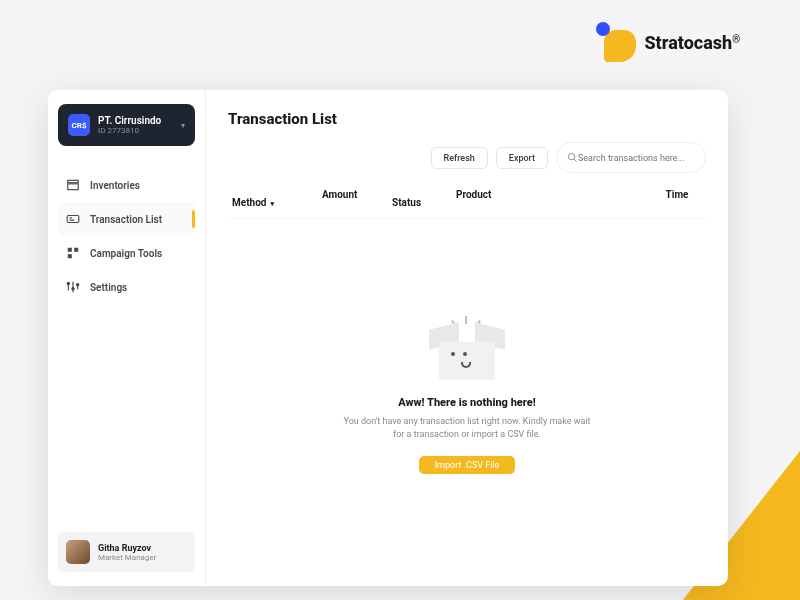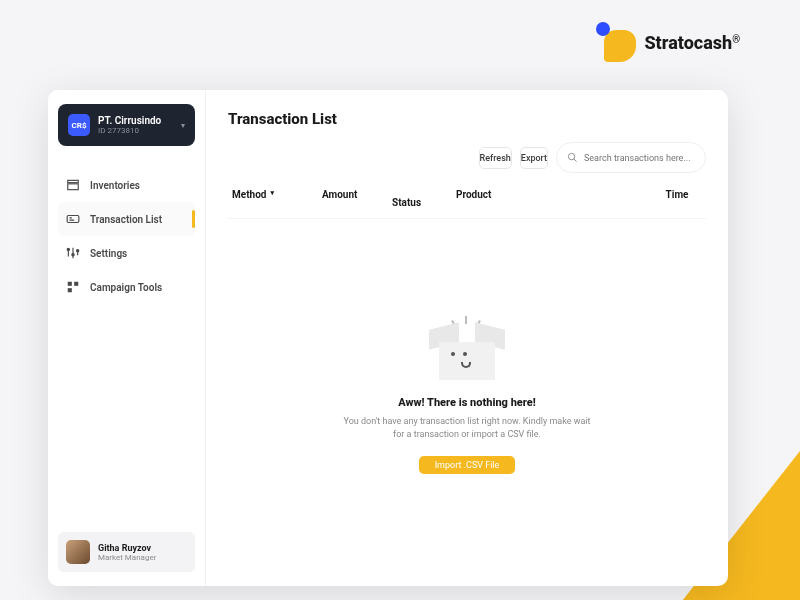--- a/index.html
+++ b/index.html
@@ -33,27 +33,27 @@
 
 .user-card { margin-top: auto; background: #f3f3f5; border-radius: 6px; padding: 8px; display: flex; align-items: center; gap: 8px; }
 .avatar { width: 24px; height: 24px; border-radius: 5px; background: linear-gradient(135deg,#c9a07a,#6b4a2e); }
 .user-name { font-size: 9px; font-weight: 700; color: #1a1a1a; }
 .user-role { font-size: 8px; color: #8a8a8a; }
 
 .main { flex: 1; padding: 20px 22px; display: flex; flex-direction: column; }
 .page-title { font-size: 15px; font-weight: 800; color: #1a1a1a; margin-bottom: 14px; }
 
 .toolbar { display: flex; justify-content: flex-end; align-items: center; gap: 8px; margin-bottom: 16px; }
-.btn-sm { background: #fff; border: 1px solid #e6e6e6; border-radius: 5px; padding: 5px 0; font-size: 9px; color: #3a3a3a; cursor: pointer; font-weight: 500; }
-.search-box { display: flex; align-items: center; gap: 6px; border: 1px solid #eee; border-radius: 16px; padding: 5px 10px; width: 150px; }
+.btn-sm { background: #fff; border: 1px solid #e6e6e6; border-radius: 5px; padding: 5px 12px; font-size: 9px; color: #3a3a3a; cursor: pointer; font-weight: 500; }
+.search-box { display: flex; align-items: center; border: 1px solid #eee; border-radius: 16px; padding: 5px 10px; width: 150px; }
 .search-box input { border: none; outline: none; font-size: 9px; flex: 1; color: #999; background: transparent; }
 .search-glass { color: #888; }
 
 .table-head { display: flex; font-size: 10px; font-weight: 700; color: #1a1a1a; padding: 0 4px 10px; border-bottom: 1px solid #f5f5f5; }
-.th-method { width: 90px; display:flex; align-items:flex-start; gap:4px; }
+.th-method { width: 90px; display:flex; align-items:flex-end; gap:4px; }
 .th-amount { width: 70px; }
 .th-status { width: 64px; margin-top: 8px; }
 .th-product { flex: 1; }
 .th-time { width: 50px; text-align: center; }
 .sort-caret { font-size: 7px; color:#1a1a1a; }
 
 .empty { flex: 1; display: flex; flex-direction: column; align-items: center; justify-content: center; text-align: center; padding-top: 10px; }
 .empty-illus { width: 76px; height: 60px; position: relative; margin-bottom: 14px; }
 .box-top-l, .box-top-r { position: absolute; width: 30px; height: 20px; background: #e8e8e8; top: 4px; }
 .box-top-l { left: 0; transform: skewY(-14deg); }
@@ -112,38 +112,38 @@
         <span class="nav-icon">
           <svg width="14" height="14" viewBox="0 0 24 24" fill="none" stroke="currentColor" stroke-width="2">
               <rect x="2" y="6" width="20" height="12" rx="2"></rect>
               <path d="M6 10h4M6 14h8"></path>
             </svg>
         </span>
         <span>Transaction List</span>
       </div>
       <div class="nav-item">
         <span class="nav-icon">
+          <svg width="14" height="14" viewBox="0 0 24 24" fill="currentColor">
+              <rect x="3" y="3" width="7" height="7"></rect>
+              <rect x="14" y="3" width="7" height="7"></rect>
+              <rect x="3" y="14" width="7" height="7"></rect>
+            </svg>
+        </span>
+        <span>Campaign Tools</span>
+      </div>
+      <div class="nav-item">
+        <span class="nav-icon">
           <svg width="14" height="14" viewBox="0 0 24 24" fill="none" stroke="currentColor" stroke-width="2">
               <path d="M4 6v12M12 3v18M20 8v8"></path>
               <circle cx="4" cy="6" r="2" fill="currentColor"></circle>
               <circle cx="12" cy="15" r="2" fill="currentColor"></circle>
               <circle cx="20" cy="8" r="2" fill="currentColor"></circle>
             </svg>
         </span>
         <span>Settings</span>
-      </div>
-      <div class="nav-item">
-        <span class="nav-icon">
-          <svg width="14" height="14" viewBox="0 0 24 24" fill="currentColor">
-              <rect x="3" y="3" width="7" height="7"></rect>
-              <rect x="14" y="3" width="7" height="7"></rect>
-              <rect x="3" y="14" width="7" height="7"></rect>
-            </svg>
-        </span>
-        <span>Campaign Tools</span>
       </div>
     </nav>
 
     <div class="user-card">
       <div class="avatar"></div>
       <div>
         <div class="user-name">Githa Ruyzov</div>
         <div class="user-role">Market Manager</div>
       </div>
     </div>

